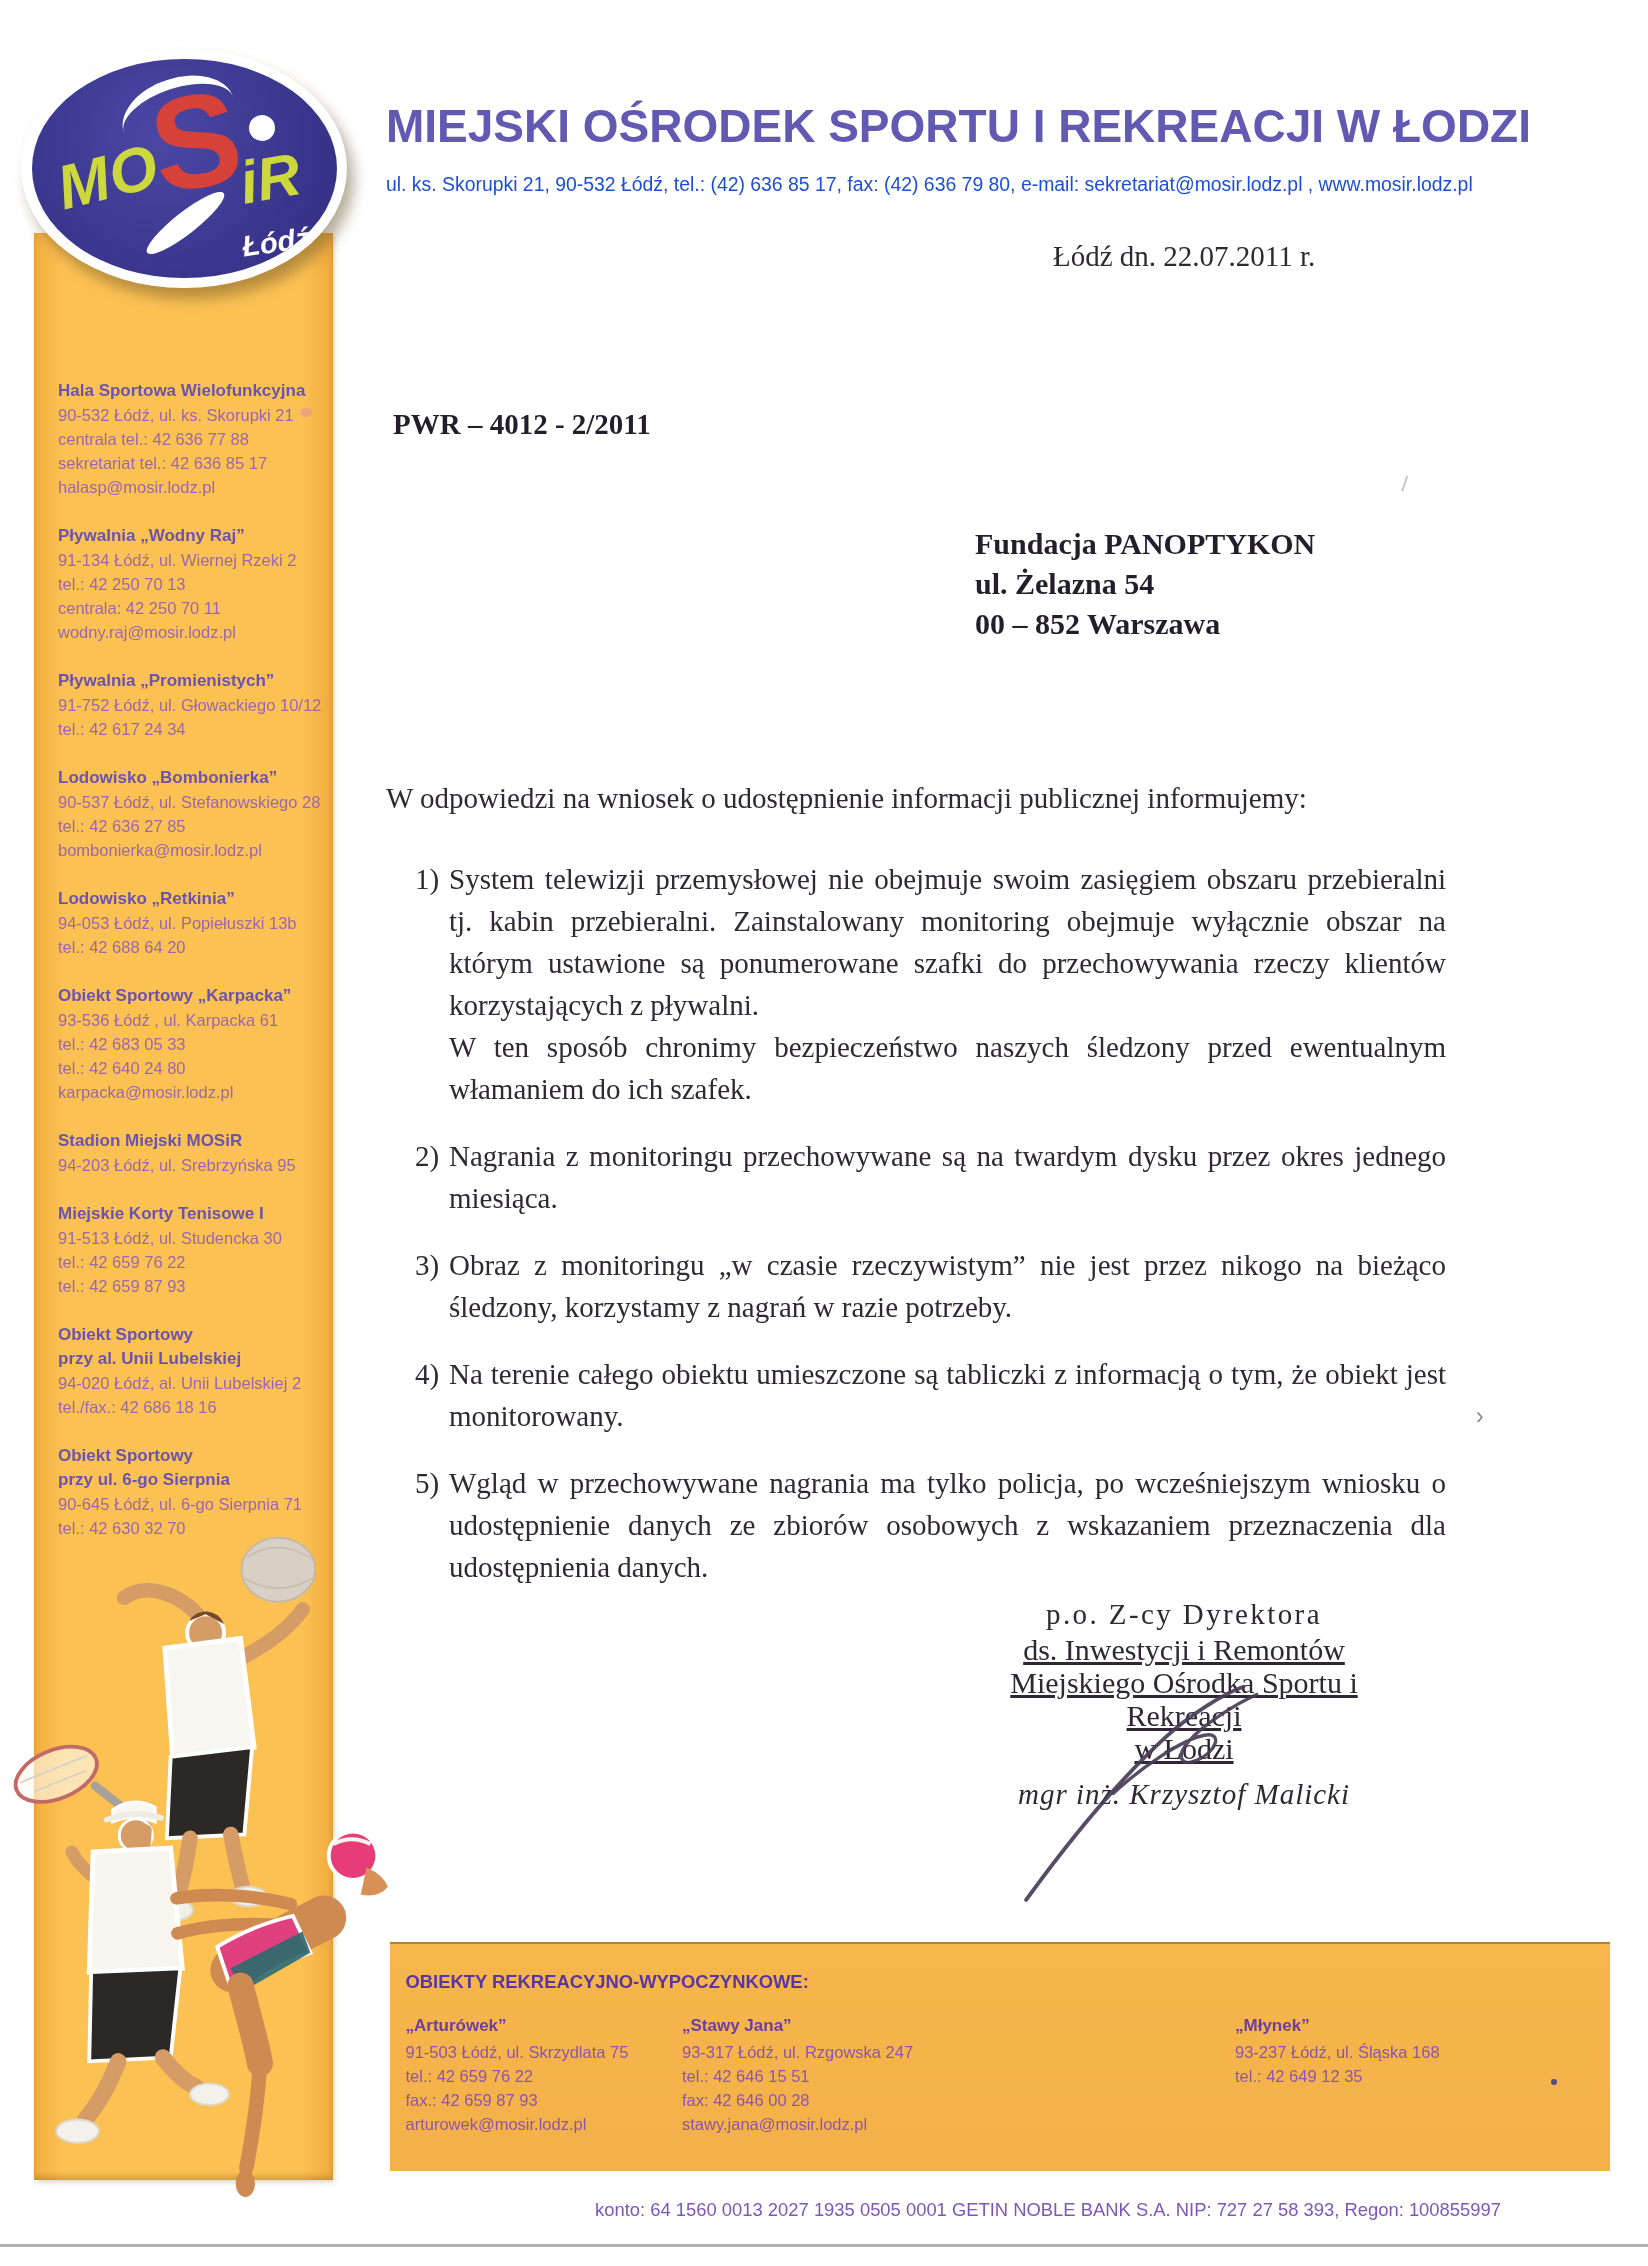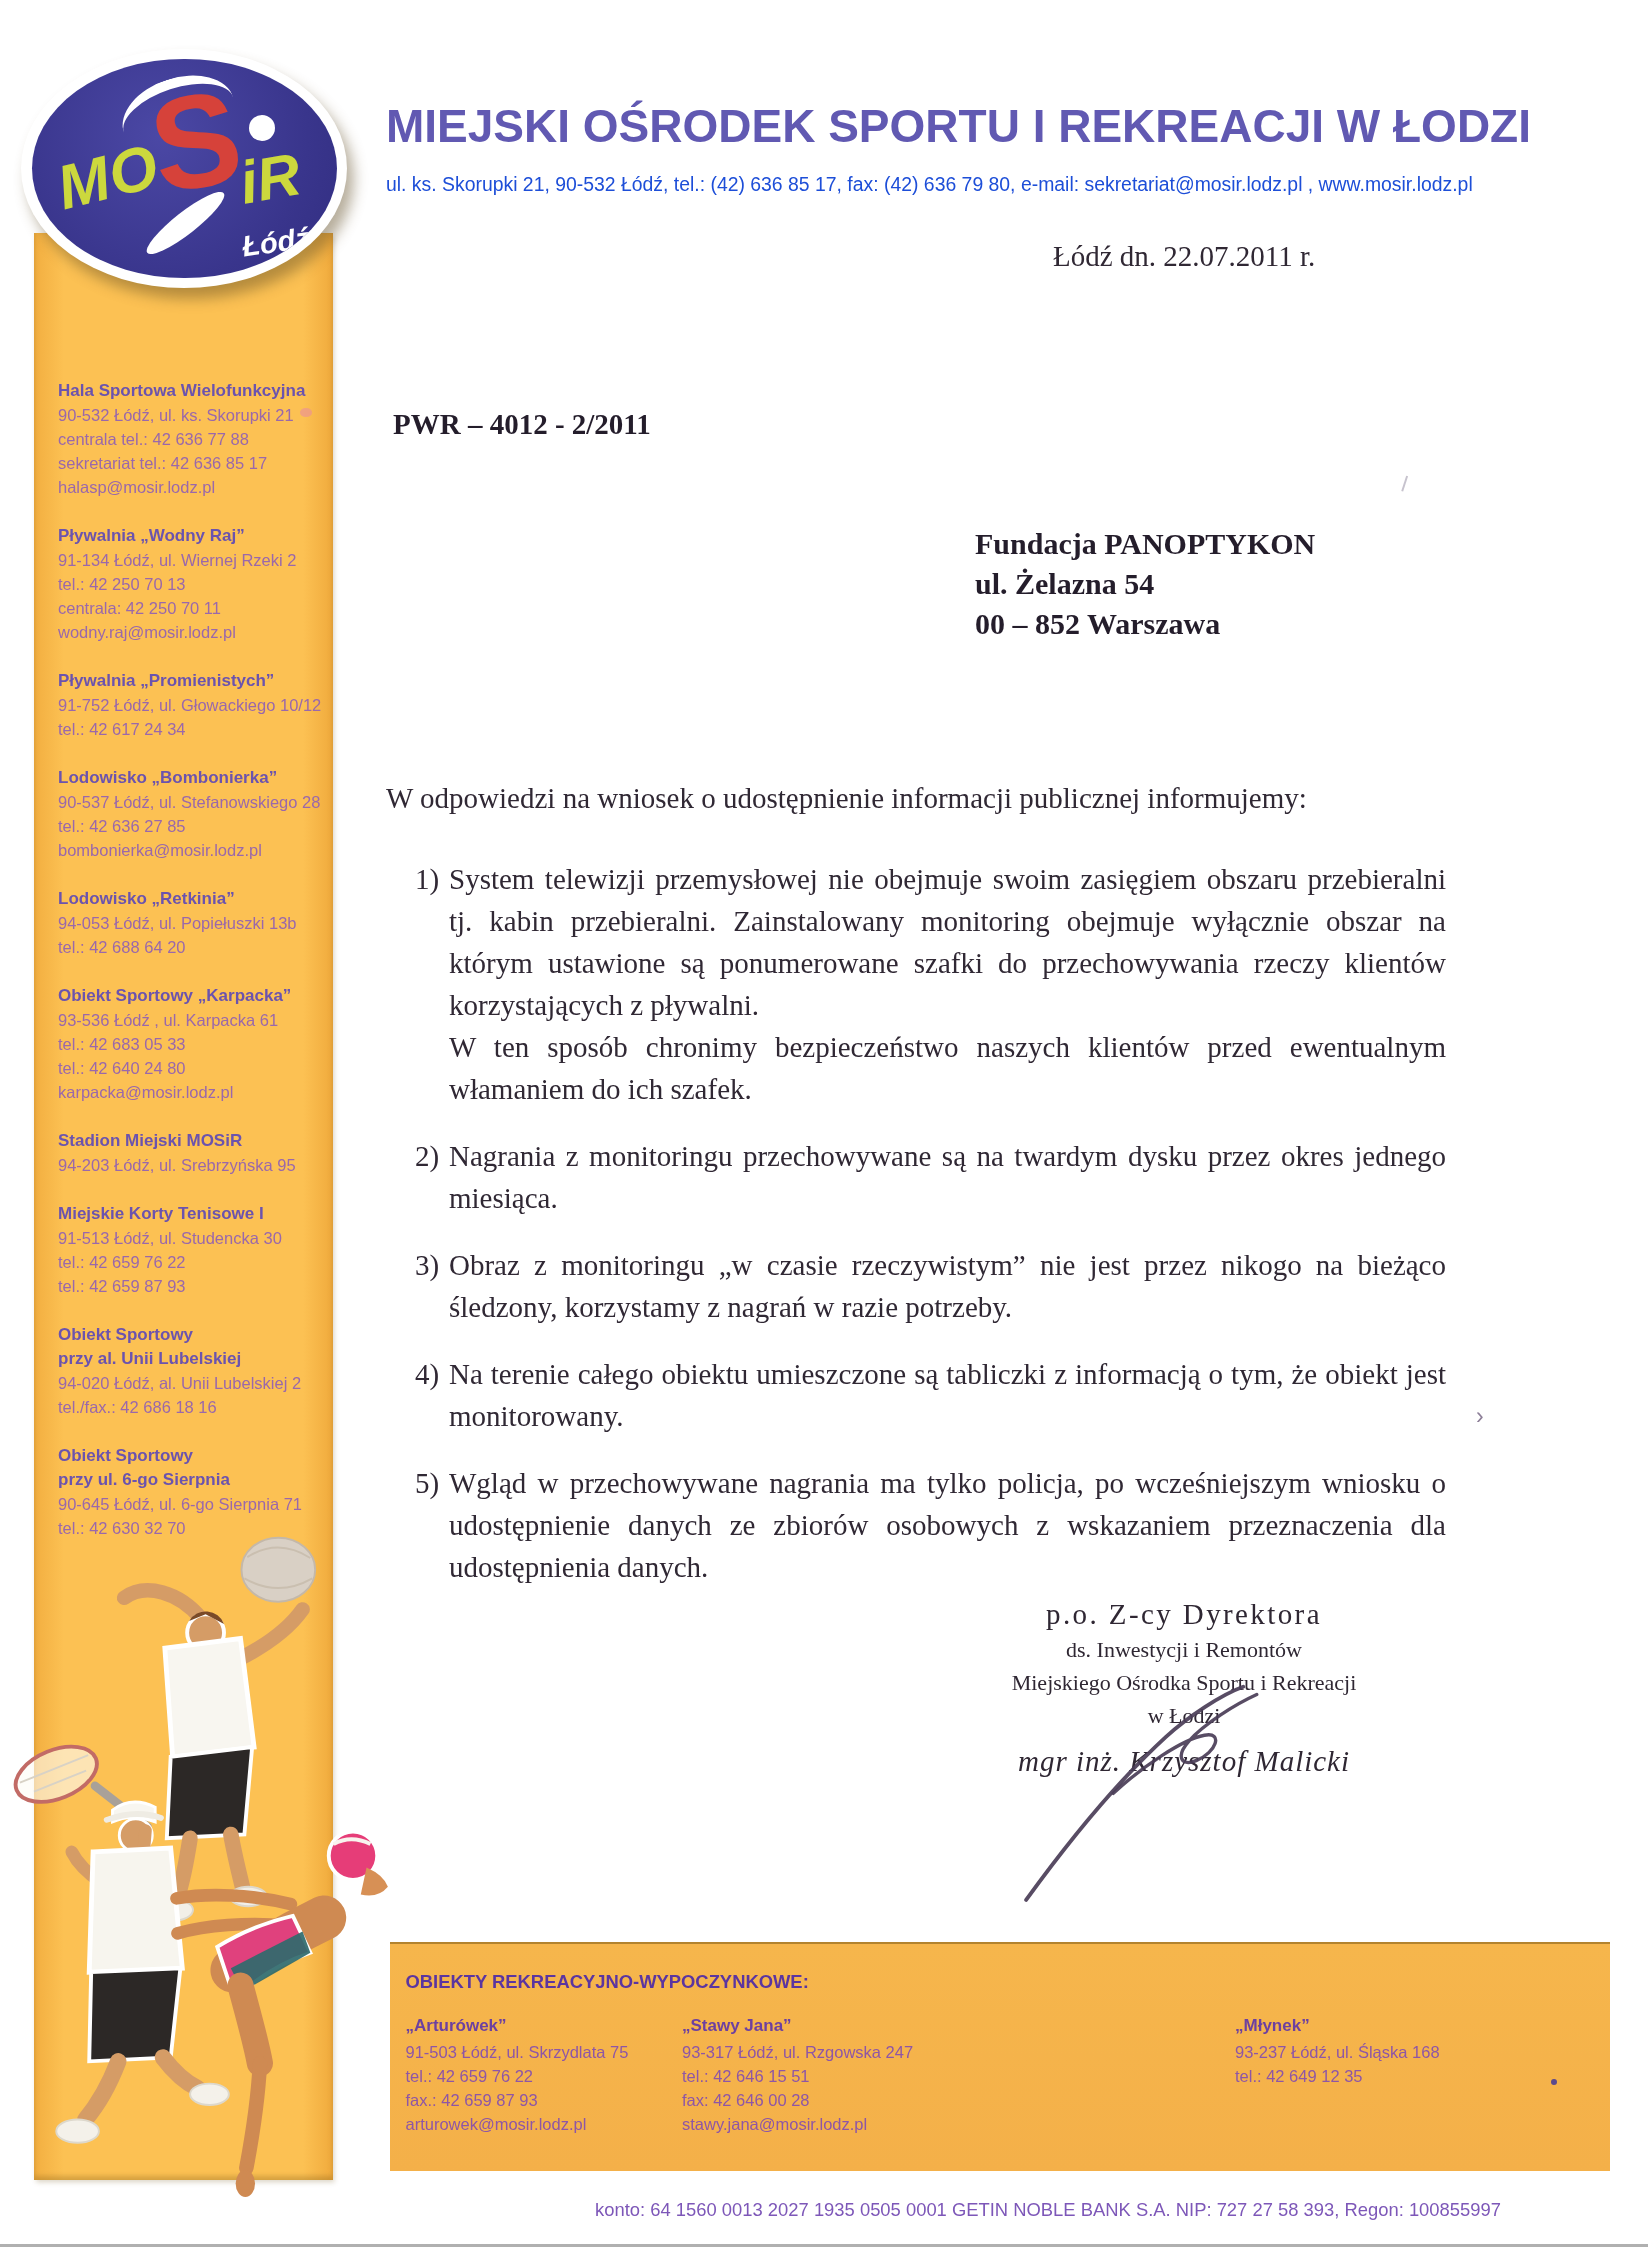--- a/index.html
+++ b/index.html
@@ -39,21 +39,21 @@
   #reference{position:absolute;left:393px;top:408px;font-size:29px;font-weight:bold;color:#241d2b;}
   #recipient{position:absolute;left:975px;top:524px;font-size:30px;font-weight:bold;line-height:40px;color:#241d2b;}
   #intro{position:absolute;left:386px;top:782px;width:1060px;font-size:29px;}
   #list{position:absolute;left:386px;top:858px;width:1060px;font-size:29px;}
   .li{display:flex;margin-bottom:25px;}
   .li .num{flex:0 0 63px;box-sizing:border-box;padding-left:29px;line-height:42px;}
   .li .itext{flex:1;text-align:justify;line-height:42px;}
   .li .itext .p2{display:block;text-align:justify;}
   #signature{position:absolute;left:959px;top:1596px;width:450px;text-align:center;color:#2f2733;}
   #signature .t1{font-size:29px;letter-spacing:2.4px;line-height:37px;}
-  #signature .t2,#signature .t3,#signature .t4{font-size:22px;line-height:33px;}
+  #signature .t2,#signature .t3,#signature .t4{font-size:30px;line-height:33px;text-decoration:underline;}
   #signature .name{margin-top:13px;font-size:29px;font-style:italic;letter-spacing:1px;}
   #squiggle{position:absolute;left:999px;top:1667px;}
   
   #band{position:absolute;left:390px;top:1942px;width:1220px;height:229px;
         background:linear-gradient(180deg,#f6b64c 0%,#f4b049 100%);
         border-top:2.9px solid rgba(125,95,25,.55);box-sizing:border-box;}
   #band-heading{position:absolute;left:15.5px;top:27px;font-size:18.4px;font-weight:bold;color:#5b35a0;}
   .fcol{position:absolute;top:70px;width:266px;font-size:16.5px;line-height:24px;color:#8e56a6;}
   .fcol .fname{font-weight:bold;color:#6d40a0;font-size:17px;margin-bottom:1.9px;}
   #fcol0{left:15.5px;} #fcol1{left:292px;} #fcol2{left:569px;} #fcol3{left:845px;}
@@ -207,21 +207,21 @@
     <div>00 – 852 Warszawa</div>
   </div>
 
   <div id="intro" class="serif">W odpowiedzi na wniosek o udostępnienie informacji publicznej informujemy:</div>
 
   <div id="list" class="serif">
     <div class="li">
       <span class="num">1)</span>
       <div class="itext">
         <span>System telewizji przemysłowej nie obejmuje swoim zasięgiem obszaru przebieralni tj. kabin przebieralni. Zainstalowany monitoring obejmuje wyłącznie obszar na którym ustawione są ponumerowane szafki do przechowywania rzeczy klientów korzystających z pływalni.</span>
-        <span class="p2">W ten sposób chronimy bezpieczeństwo naszych klientów przed ewentualnym włamaniem do ich szafek.</span>
+        <span class="p2">W ten sposób chronimy bezpieczeństwo naszych śledzony przed ewentualnym włamaniem do ich szafek.</span>
       </div>
     </div>
     <div class="li">
       <span class="num">2)</span>
       <div class="itext"><span>Nagrania z monitoringu przechowywane są na twardym dysku przez okres jednego miesiąca.</span></div>
     </div>
     <div class="li">
       <span class="num">3)</span>
       <div class="itext"><span>Obraz z monitoringu „w czasie rzeczywistym” nie jest przez nikogo na bieżąco śledzony, korzystamy z nagrań w razie potrzeby.</span></div>
     </div>

